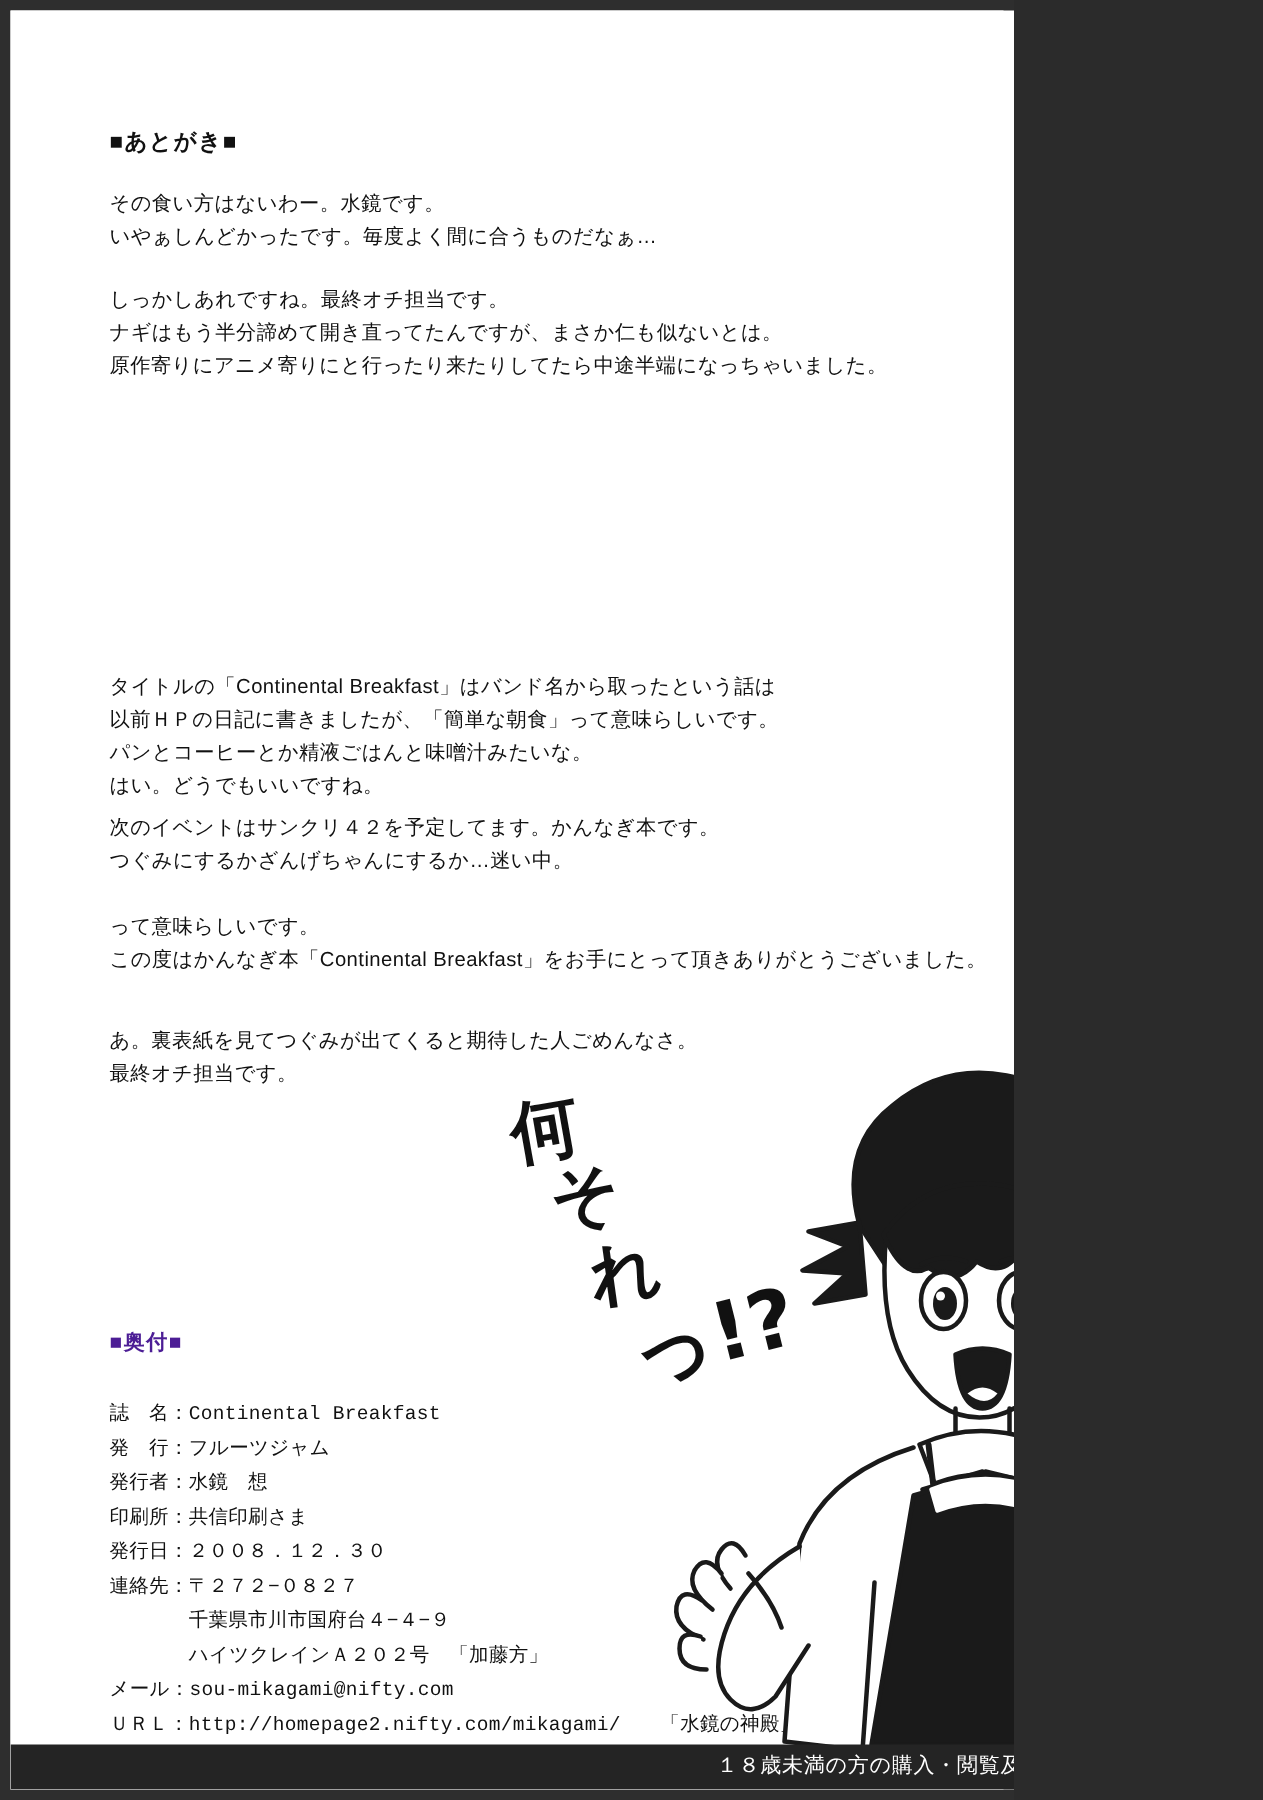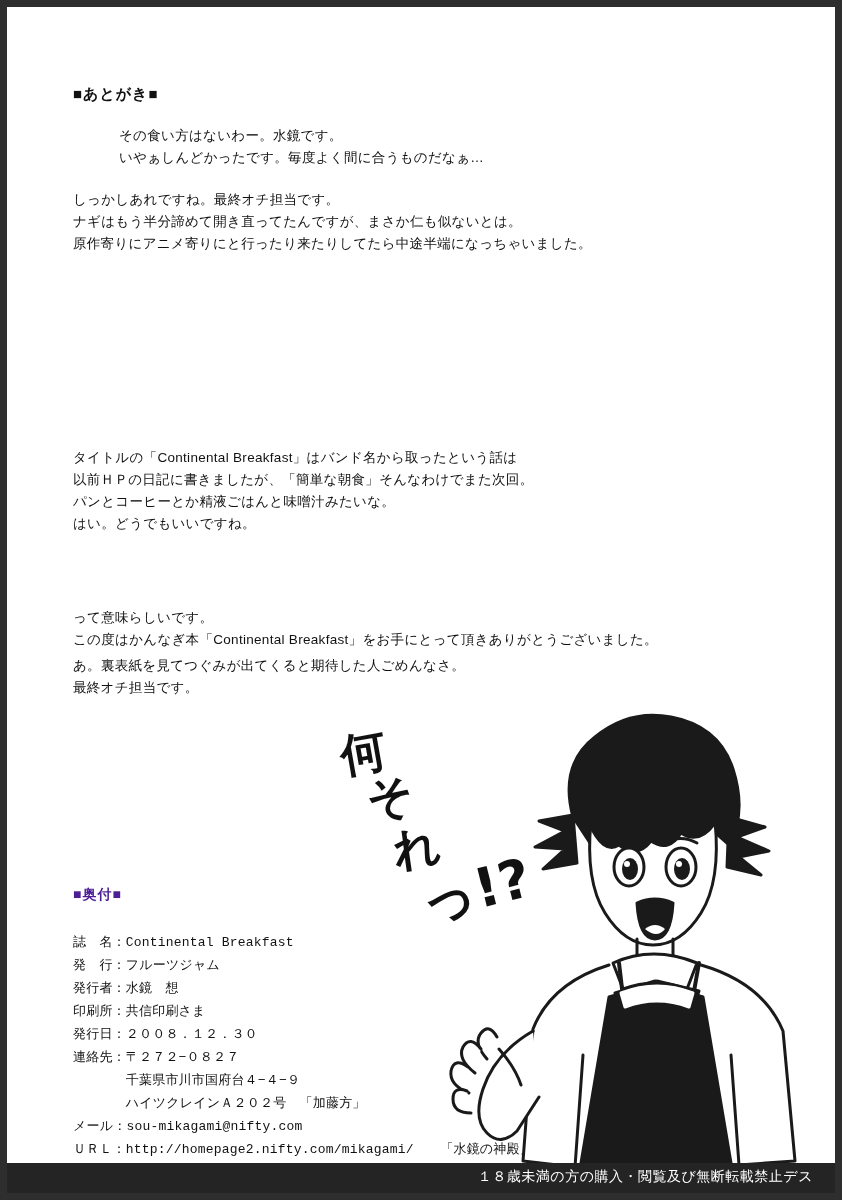--- a/index.html
+++ b/index.html
@@ -5,21 +5,21 @@
   html, body {
     margin: 0;
     padding: 0;
     background: #2b2b2b;
   }
   body {
     font-family: "Liberation Sans", sans-serif;
   }
   .page {
     position: relative;
-    width: 842px;
+    width: 676px;
     height: 1200px;
     background: #ffffff;
     overflow: hidden;
     margin: 0;
   }
   
   .page::before {
     content: "";
     position: absolute;
     left: 0; top: 0; right: 0; bottom: 0;
@@ -49,27 +49,27 @@
 
   .body-block {
     position: absolute;
     left: 66px;
     font-size: 13.5px;
     line-height: 22px;
     color: #111;
     white-space: pre;
     letter-spacing: 0.3px;
   }
-  .b1 { top: 118px; margin-left: 46px; }
+  .b1 { top: 118px; }
   .b2 { top: 182px; }
   .b3 { top: 268px; }
   .b4 { top: 440px; }
   .b5 { top: 534px; }
   .b6 { top: 600px; }
-  .b7 { top: 648px; }
+  .b7 { top: 676px; }
 
   .colophon-heading {
     position: absolute;
     left: 66px;
     top: 879px;
     font-size: 14px;
     font-weight: bold;
     letter-spacing: 1px;
     color: #4c1d95;
     white-space: nowrap;
@@ -140,23 +140,25 @@
   <div class="inner">
 
     <div class="afterword-heading">■あとがき■</div>
 
     <div class="body-block b1">その食い方はないわー。水鏡です。
 いやぁしんどかったです。毎度よく間に合うものだなぁ…</div>
     <div class="body-block b2">しっかしあれですね。最終オチ担当です。
 ナギはもう半分諦めて開き直ってたんですが、まさか仁も似ないとは。
 原作寄りにアニメ寄りにと行ったり来たりしてたら中途半端になっちゃいました。</div>
     <div class="body-block b4">タイトルの「Continental Breakfast」はバンド名から取ったという話は
-以前ＨＰの日記に書きましたが、「簡単な朝食」そんなわけでまた次回。
+以前ＨＰの日記に書きましたが、「簡単な朝食」って意味らしいです。
 パンとコーヒーとか精液ごはんと味噌汁みたいな。
 はい。どうでもいいですね。</div>
+    <div class="body-block b5">次のイベントはサンクリ４２を予定してます。かんなぎ本です。
+つぐみにするかざんげちゃんにするか…迷い中。</div>
     <div class="body-block b6">って意味らしいです。
 この度はかんなぎ本「Continental Breakfast」をお手にとって頂きありがとうございました。</div>
     <div class="body-block b7">あ。裏表紙を見てつぐみが出てくると期待した人ごめんなさ。
 最終オチ担当です。</div>
 
     <div class="colophon-heading">■奥付■</div>
 
     <div class="colophon">誌　名：Continental Breakfast
 発　行：フルーツジャム
 発行者：水鏡　想

